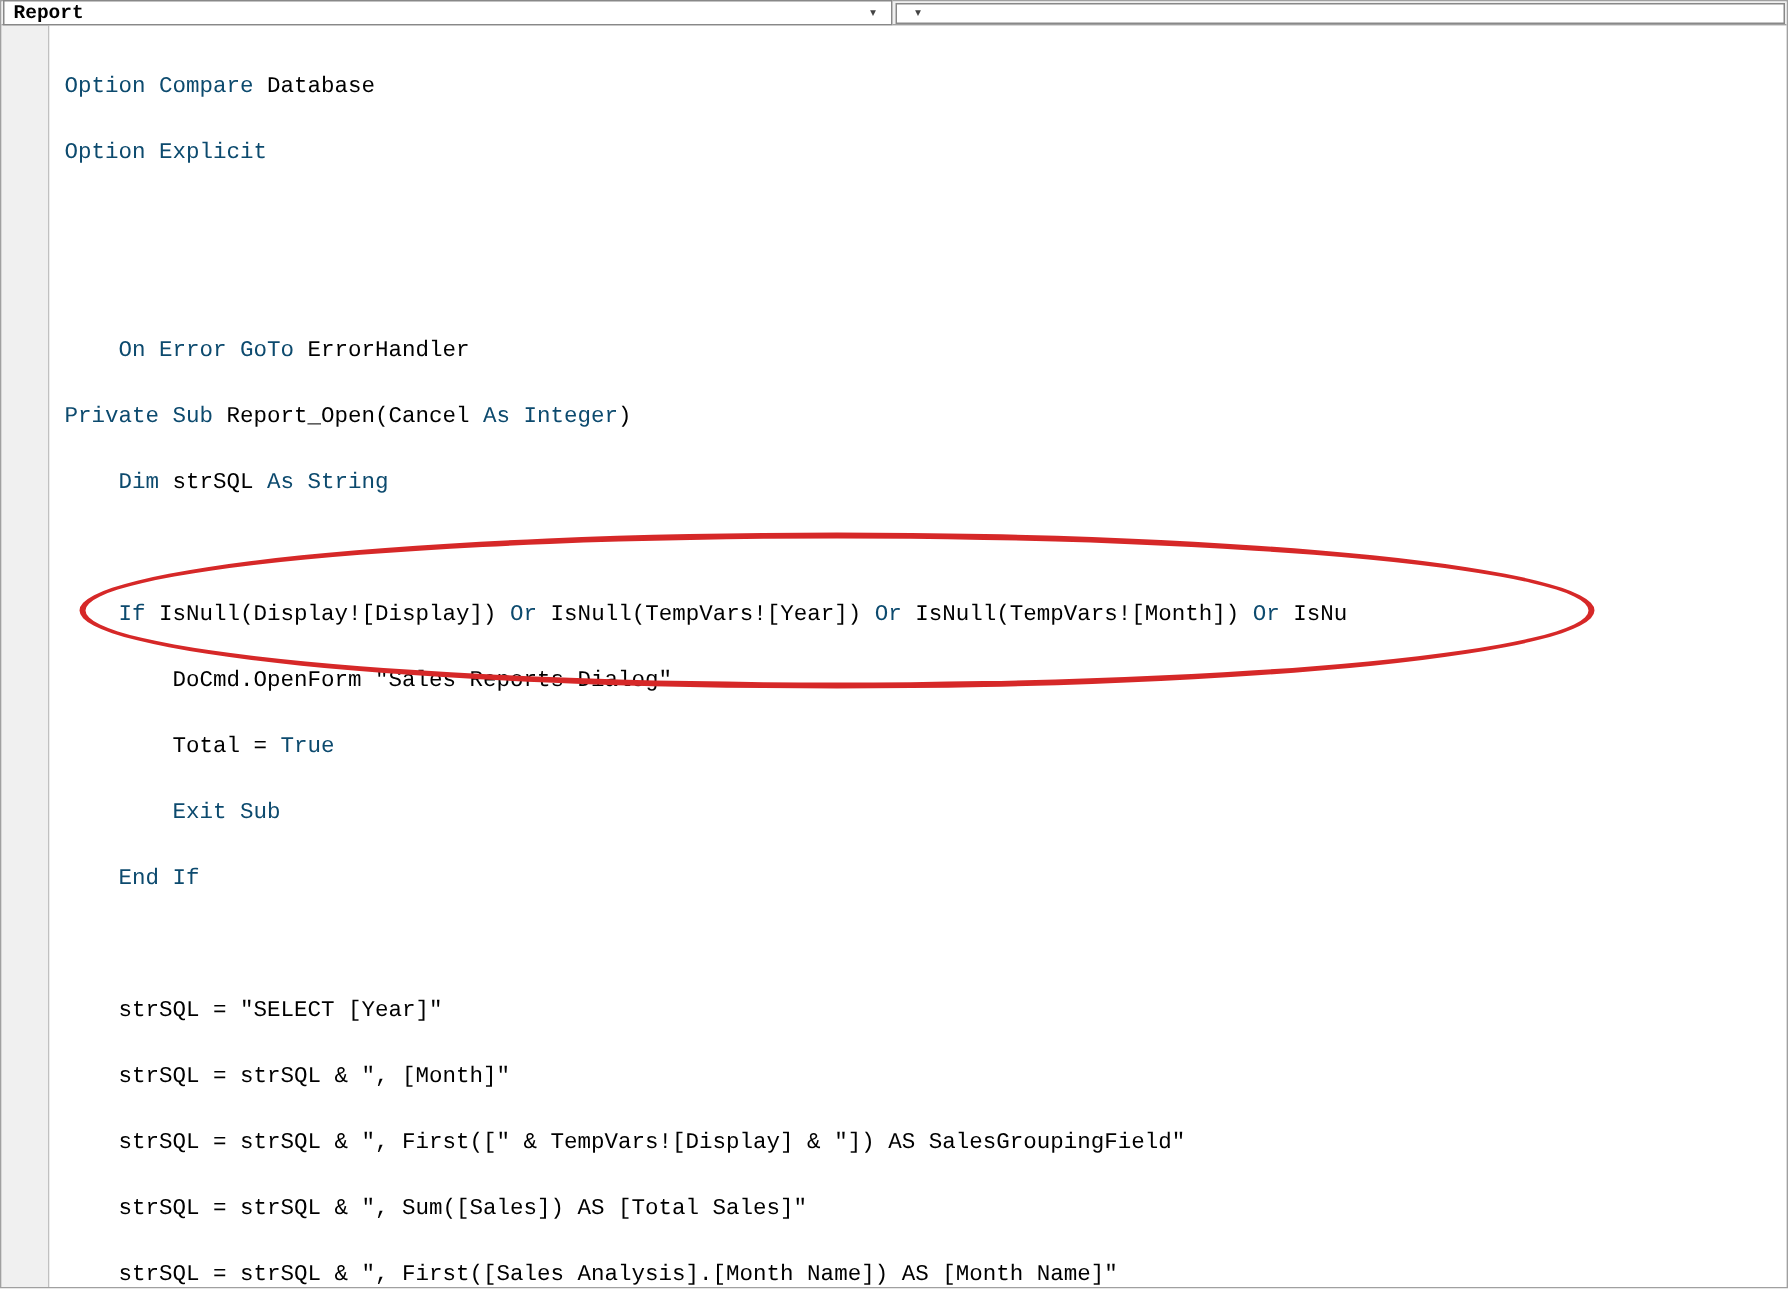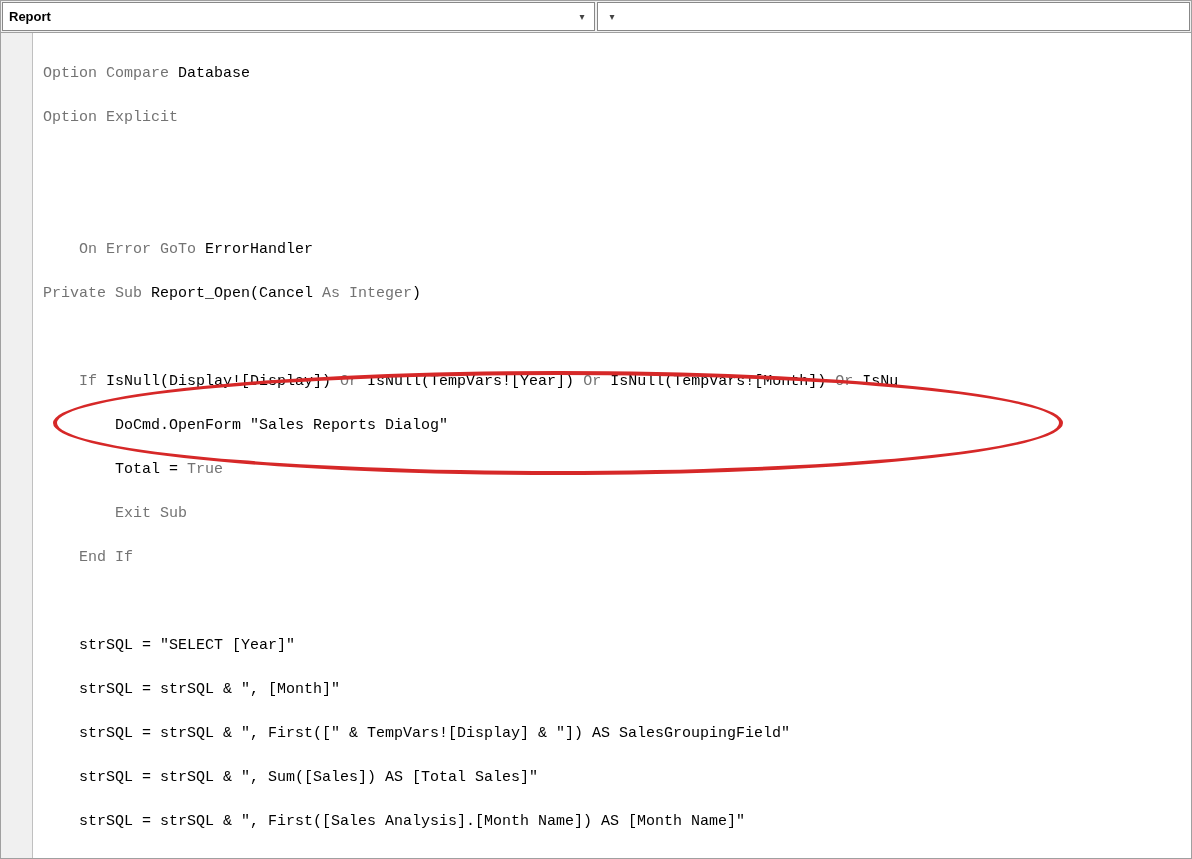--- a/index.html
+++ b/index.html
@@ -13,26 +13,27 @@
   }
   .window {
     width: 1192px;
     height: 859px;
     border: 1px solid #a0a0a0;
     background: #ffffff;
     display: flex;
     flex-direction: column;
   }
   .toolbar {
-    height: 32px;
+    height: 16px;
     display: flex;
     border-bottom: 1px solid #a0a0a0;
     background: #f0f0f0;
-    font-family: Liberation Sans, sans-serif;
+    font-family: Liberation Mono, monospace;
     font-size: 13px;
+    align-items: center;
   }
   .dropdown {
     flex: 1;
     display: flex;
     align-items: center;
     border: 1px solid #888;
     background: #ffffff;
     padding: 0 4px 0 6px;
     margin: 1px;
     position: relative;
@@ -61,21 +62,21 @@
   .code-area {
     flex: 1;
     background: #ffffff;
     padding: 8px 0 0 10px;
     position: relative;
     white-space: pre;
     line-height: 22px;
     color: #000;
     overflow: hidden;
   }
-  .kw { color: #737373; }
+  .kw { color: #0c4a6e; }
   .line { display: block; }
   
   .annotation {
     position: absolute;
     border: 4px solid #d62828;
     border-radius: 50%;
     pointer-events: none;
     left: 20px;
     top: 338px;
     width: 1010px;
@@ -99,20 +100,21 @@
 
   <div class="body-row">
     <div class="gutter"></div>
     <div class="code-area">
 <span class="line"><span class="kw">Option Compare</span><span> Database</span></span>
 <span class="line"><span class="kw">Option Explicit</span></span>
 <span class="line"> </span>
 <span class="line"> </span>
 <span class="line"><span class="kw">    On Error GoTo</span><span> ErrorHandler</span></span>
 <span class="line"><span class="kw">Private Sub</span><span> Report_Open(Cancel </span><span class="kw">As Integer</span><span>)</span></span>
+<span class="line"><span class="kw">    Dim</span><span> strSQL </span><span class="kw">As String</span></span>
 <span class="line"> </span>
 <span class="line"><span class="kw">    If</span><span> IsNull(Display![Display]) </span><span class="kw">Or</span><span> IsNull(TempVars![Year]) </span><span class="kw">Or</span><span> IsNull(TempVars![Month]) </span><span class="kw">Or</span><span> IsNu</span></span>
 <span class="line"><span>        DoCmd.OpenForm "Sales Reports Dialog"</span></span>
 <span class="line"><span>        Total = </span><span class="kw">True</span></span>
 <span class="line"><span class="kw">        Exit Sub</span></span>
 <span class="line"><span class="kw">    End If</span></span>
 <span class="line"> </span>
 <span class="line"><span>    strSQL = "SELECT [Year]"</span></span>
 <span class="line"><span>    strSQL = strSQL &amp; ", [Month]"</span></span>
 <span class="line"><span>    strSQL = strSQL &amp; ", First([" &amp; TempVars![Display] &amp; "]) AS SalesGroupingField"</span></span>

